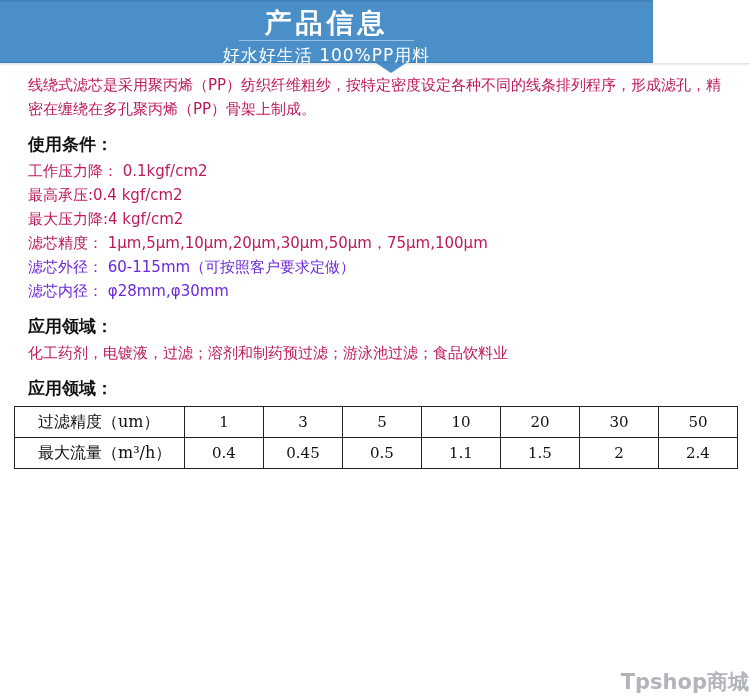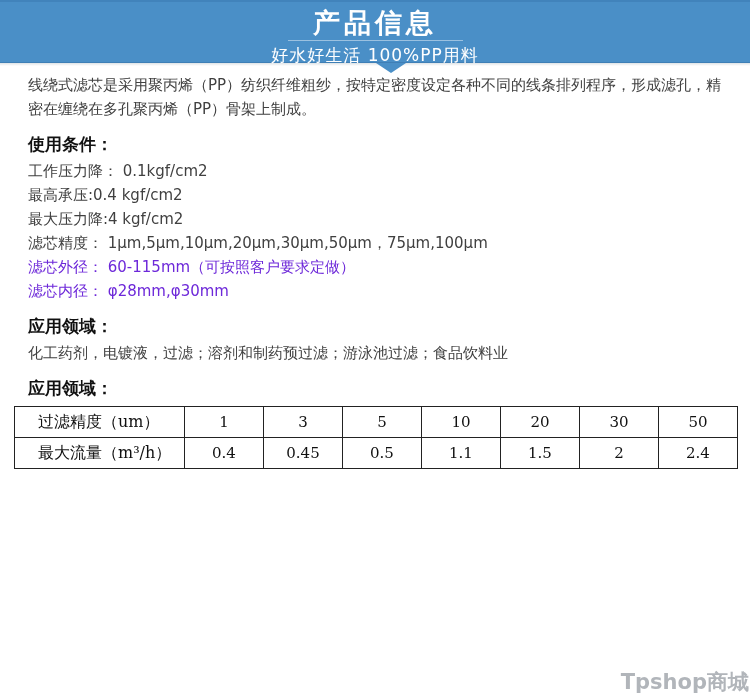--- a/index.html
+++ b/index.html
@@ -12,21 +12,21 @@
     position: relative;
     width: 750px;
     height: 696px;
     background: #ffffff;
     overflow: hidden;
   }
 
   
   .banner {
     position: relative;
-    width: 750px;
+    width: 653px;
     height: 63px;
     background: #4a8fc7;
     border-top: 2px solid #4183bb;
     border-bottom: 1px solid #3f7fb6;
     text-align: center;
   }
   .banner-title {
     padding-top: 6px;
     font-size: 27px;
     font-weight: bold;
@@ -70,21 +70,21 @@
     font-size: 17px;
     font-weight: bold;
     color: #111111;
     margin-top: 13px;
     margin-bottom: 4px;
     line-height: 21px;
   }
   .body-line {
     font-size: 15px;
     line-height: 24px;
-    color: #404040;
+    color: #be185d;
   }
   .body-line.muted { color: #6d28d9; }
 
   
   .spec-table {
     border-collapse: collapse;
     margin: 7px 0 0 -14px;
     width: 724px;
     table-layout: fixed;
     font-family: "DejaVu Serif", "Liberation Serif", serif;

